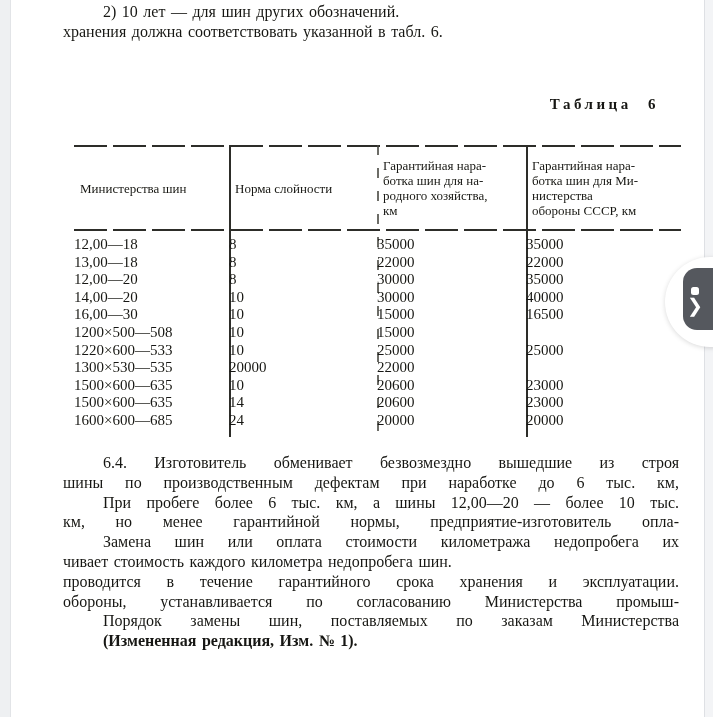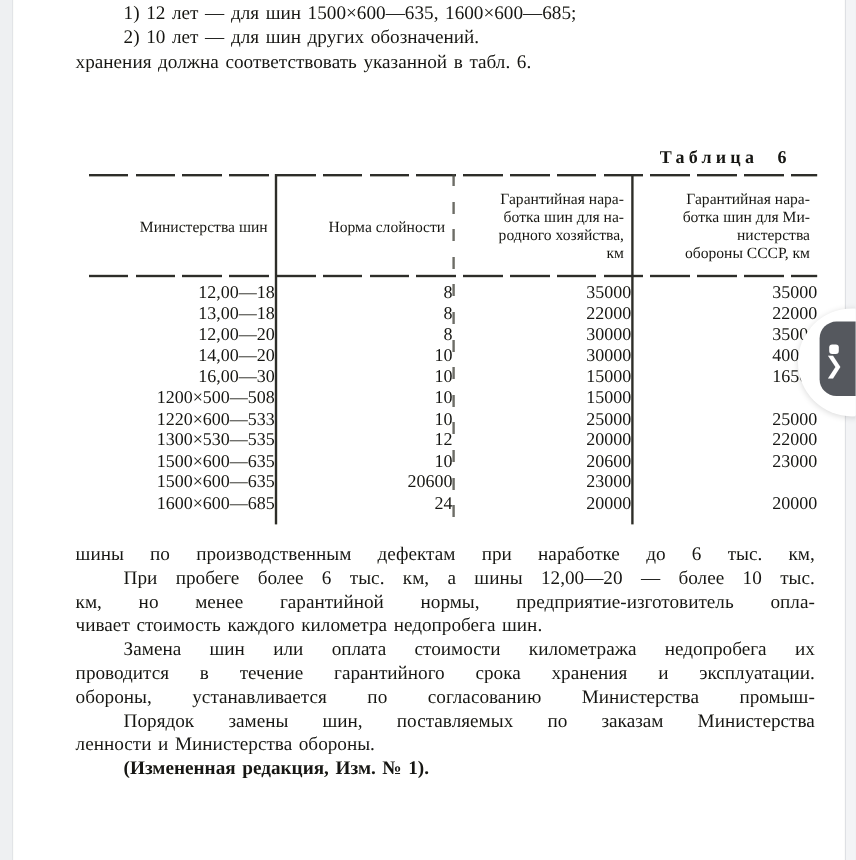--- a/index.html
+++ b/index.html
@@ -24,43 +24,43 @@
   .intro{top:2px;line-height:20.4px;}
   .bodytext{top:453px;line-height:19.8px;}
   .line{white-space:normal;text-align:left;word-spacing:1.5px;}
   .line.justify{text-align:justify;text-align-last:justify;}
   .line.indent{padding-left:40px;}
   .line.justify.indent{text-indent:0;}
   .line.bold{font-weight:bold;}
 
   .table-caption{
     position:absolute;top:96px;right:45px;
-    font-weight:bold;font-size:15px;letter-spacing:3.5px;word-spacing:9px;margin-top:28px;
+    font-weight:bold;font-size:15px;letter-spacing:3.5px;word-spacing:9px;
   }
 
   
   .gtable{position:absolute;left:63px;top:145px;width:607px;height:292px;}
   .hrule{position:absolute;left:0;right:0;height:2px;
     background:repeating-linear-gradient(90deg,#32322e 0px,#32322e 33px,rgba(50,50,46,0) 33px,rgba(50,50,46,0) 39px);}
   .hrule.top{top:0;}
   .hrule.mid{top:84px;}
   .vline{position:absolute;top:0;bottom:0;width:2px;background:#32322e;}
   .v1{left:155px;}
   .v2{left:303px;background:repeating-linear-gradient(180deg,#4a4a44 0px,#4a4a44 10px,rgba(74,74,68,0) 10px,rgba(74,74,68,0) 23px);opacity:.8;width:1.5px;}
   .v3{left:452px;}
   .thead{
     position:absolute;left:0;top:2px;width:607px;height:82px;
     display:grid;grid-template-columns:155px 148px 149px 155px;align-items:center;
     font-size:13px;line-height:15px;
   }
-  .thead .hcell{text-align:right;white-space:pre-line;padding:0 6px;}
+  .thead .hcell{text-align:left;white-space:pre-line;padding:0 6px;}
   .tbody{position:absolute;left:0;top:91px;width:607px;}
   .trow{display:grid;grid-template-columns:155px 148px 149px 155px;height:17.6px;
     font-size:15px;line-height:17.6px;}
-  .tcell{text-align:right;}
+  .tcell{text-align:left;}
 
   
   .fab-circle{
     position:absolute;left:665px;top:257px;width:90px;height:90px;border-radius:50%;
     background:#ffffff;box-shadow:0 1px 5px rgba(0,0,0,.15);z-index:5;
   }
   .fab-square{
     position:absolute;left:683px;top:268px;width:46px;height:62px;
     border-radius:14px 0 0 14px;background:var(--fab-bg,#55585e);z-index:6;
   }
@@ -76,21 +76,20 @@
 </head>
 <body>
 
 <div class="left-gutter"></div>
 <div class="right-gutter"></div>
 
 <div class="page">
 
   <div class="textblock intro">
 
-  <div class="line indent">1) 12 лет — для шин 1500×600—635, 1600×600—685;</div>
       <div class="line indent">2) 10 лет — для шин других обозначений.</div>
       <div class="line">хранения должна соответствовать указанной в табл. 6.</div>
     </div>
 
   <div class="table-caption">Таблица 6</div>
 
   <div class="gtable">
     <div class="hrule top"></div>
     <div class="hrule mid"></div>
     <div class="vline v1"></div>
@@ -148,55 +147,55 @@
           <div class="tcell">15000</div>
         </div>
         <div class="trow">
           <div class="tcell">1220×600—533</div>
           <div class="tcell">10</div>
           <div class="tcell">25000</div>
           <div class="tcell">25000</div>
         </div>
         <div class="trow">
           <div class="tcell">1300×530—535</div>
-          <div class="tcell">12</div>
           <div class="tcell">20000</div>
           <div class="tcell">22000</div>
         </div>
         <div class="trow">
           <div class="tcell">1500×600—635</div>
           <div class="tcell">10</div>
           <div class="tcell">20600</div>
           <div class="tcell">23000</div>
         </div>
         <div class="trow">
           <div class="tcell">1500×600—635</div>
+          <div class="tcell">14</div>
           <div class="tcell">20600</div>
           <div class="tcell">23000</div>
         </div>
         <div class="trow">
           <div class="tcell">1600×600—685</div>
           <div class="tcell">24</div>
           <div class="tcell">20000</div>
           <div class="tcell">20000</div>
         </div>
       </div>
   </div>
 
   <div class="textblock bodytext">
 
+  <div class="line indent justify">6.4. Изготовитель обменивает безвозмездно вышедшие из строя</div>
       <div class="line justify">шины по производственным дефектам при наработке до 6 тыс. км,</div>
       <div class="line indent justify">При пробеге более 6 тыс. км, а шины 12,00—20 — более 10 тыс.</div>
       <div class="line justify">км, но менее гарантийной нормы, предприятие-изготовитель опла-</div>
+      <div class="line indent justify">Замена шин или оплата стоимости километража недопробега их</div>
       <div class="line">чивает стоимость каждого километра недопробега шин.</div>
-      <div class="line indent justify">Замена шин или оплата стоимости километража недопробега их</div>
       <div class="line justify">проводится в течение гарантийного срока хранения и эксплуатации.</div>
       <div class="line justify">обороны, устанавливается по согласованию Министерства промыш-</div>
       <div class="line indent justify">Порядок замены шин, поставляемых по заказам Министерства</div>
-      <div class="line">ленности и Министерства обороны.</div>
       <div class="line indent bold">(Измененная редакция, Изм. № 1).</div>
     </div>
 
 </div>
 
 <div class="fab-circle"></div>
 <div class="fab-square"></div>
 <div class="fab-dot"></div>
 <div class="fab-chevron">❯</div>
 

